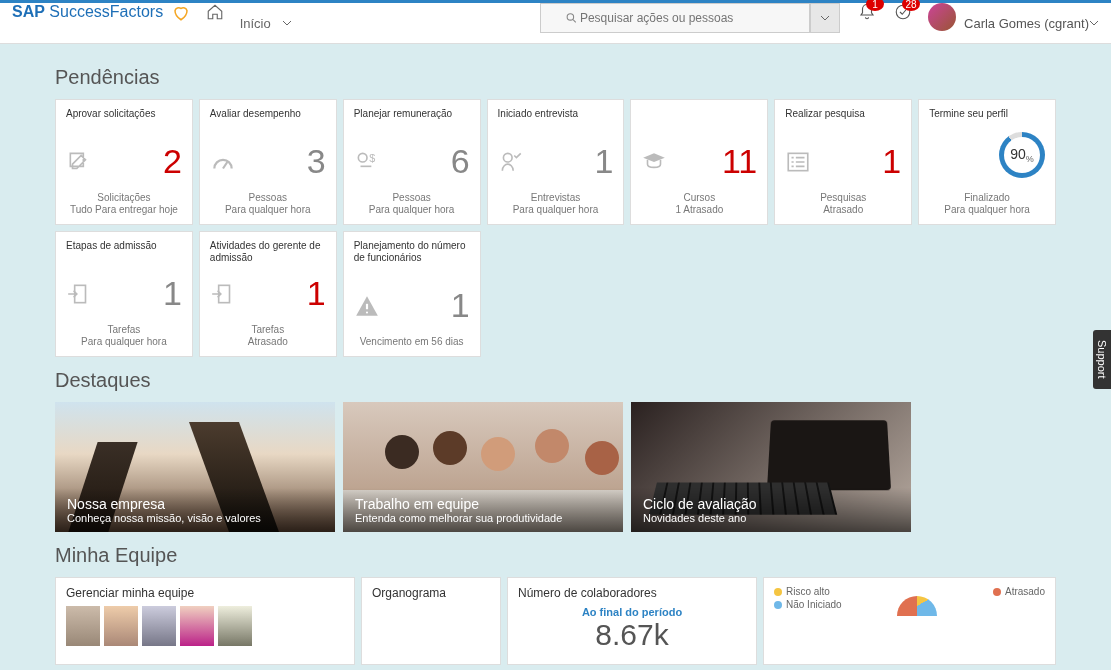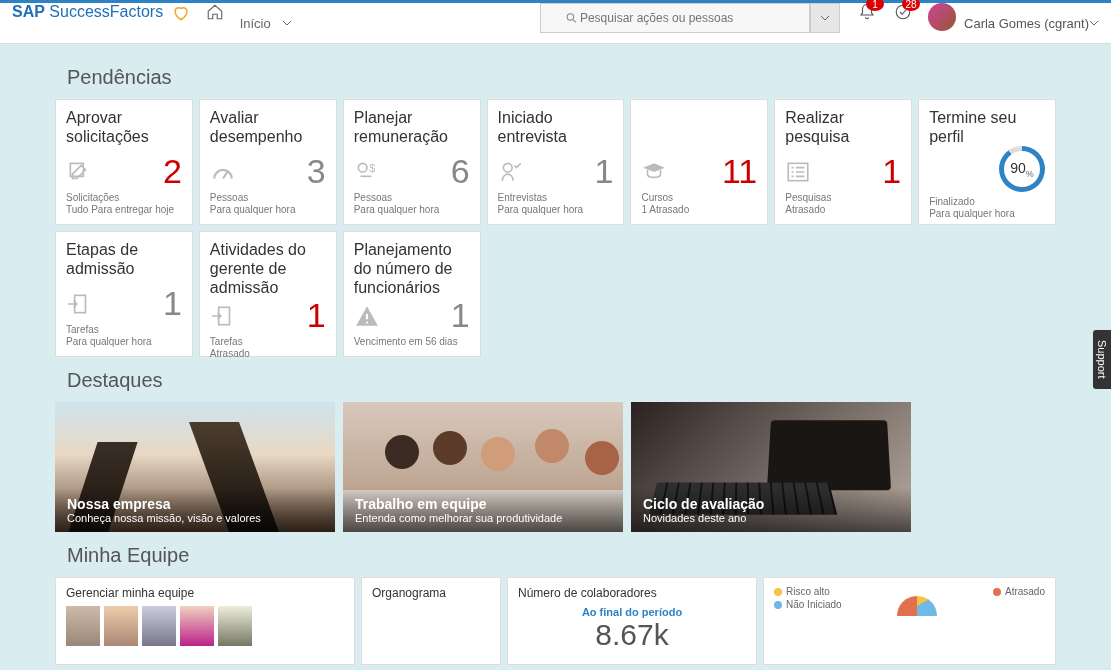--- a/index.html
+++ b/index.html
@@ -12,39 +12,39 @@
 .navdrop{margin-left:16px;color:#666;cursor:pointer;display:flex;align-items:center;gap:11px}
 .spacer{flex:1}
 .searchwrap{display:flex;align-items:center;border:1px solid #ccc;background:#f7f7f7;height:28px;padding:0 24px;width:220px}
 .searchwrap input{border:none;background:transparent;outline:none;width:100%;font-size:12px;color:#555}
 .searchdd{border:1px solid #ccc;background:#e7e7e7;height:28px;width:28px;display:flex;align-items:center;justify-content:center;color:#666;cursor:pointer}
 .bellwrap{position:relative;margin-left:18px;color:#555;cursor:pointer}
 .badge{position:absolute;top:-6px;right:-8px;background:#d00;color:#fff;border-radius:50%;font-size:10px;min-width:14px;height:14px;display:flex;align-items:center;justify-content:center;padding:0 2px}
 .avatar{width:28px;height:28px;border-radius:50%;margin-left:16px;background:linear-gradient(135deg,#c49,#953);display:inline-block}
 .usernm{margin-left:8px;color:#555;cursor:pointer;display:flex;align-items:center;}
 .page{padding:10px 55px 0 55px}
-.sect-title{font-size:20px;color:#555;margin:12px 0 10px 12px;font-weight:normal}
+.sect-title{font-size:20px;color:#555;margin:12px 0 10px 0;font-weight:normal}
 .tilegrid{display:grid;grid-template-columns:repeat(7,1fr);gap:6px}
 .tile{background:#fff;border:1px solid #ddd;padding:8px 10px;height:108px;display:flex;flex-direction:column;cursor:pointer;position:relative}
-.tile .tt{font-size:16px;color:#333;line-height:1.2}
+.tile .tt{font-size:10px;color:#333;line-height:1.2}
 .tile .mid{flex:1;display:flex;align-items:flex-end;justify-content:space-between}
 .tile .ico{color:#bbb}
 .tile .big{font-size:34px;line-height:1;text-align:right}
 .tile .clr-red{color:#c00}
 .tile .clr-gray{color:#888}
-.tile .foot{text-align:left;font-size:10px;color:#777;line-height:1.2;margin-top:4px}
+.tile .foot{text-align:center;font-size:10px;color:#777;line-height:1.2;margin-top:14px}
 .ring{width:46px;height:46px;border-radius:50%;background:conic-gradient(#2d83c4 0 324deg,#ddd 324deg 360deg);display:flex;align-items:center;justify-content:center;position:relative;margin-left:auto}
 .ring::before{content:"";position:absolute;width:36px;height:36px;background:#fff;border-radius:50%}
 .ring span{position:relative;font-size:14px;color:#333}
 .ring sub{font-size:9px;color:#666;position:relative}
 .featgrid{display:grid;grid-template-columns:repeat(3,280px);gap:8px}
 .feat{height:130px;position:relative;color:#fff;overflow:hidden;cursor:pointer}
 .feat .bgimg{position:absolute;inset:0}
 .feat .ov{position:absolute;left:0;right:0;bottom:0;padding:8px 12px;background:linear-gradient(transparent,rgba(0,0,0,.6))}
-.feat .ft{font-weight:bold;font-size:14px}
+.feat .ft{font-weight:normal;font-size:14px}
 .feat .fs{font-size:11px}
 .team-row{display:grid;grid-template-columns:300px 140px 250px 1fr;gap:6px}
 .panel{background:#fff;border:1px solid #ddd;padding:8px 10px;min-height:70px;cursor:pointer}
 .panel .pt{font-size:12px;color:#333;margin-bottom:6px}
 .faces{display:flex;gap:4px}
 .face{width:34px;height:40px;background:#b4a090}
 .face:nth-child(1){background:linear-gradient(#cba,#987)}
 .face:nth-child(2){background:linear-gradient(#eca,#a87)}
 .face:nth-child(3){background:linear-gradient(#ccd,#778)}
 .face:nth-child(4){background:linear-gradient(#f0d0c0,#b28)}

